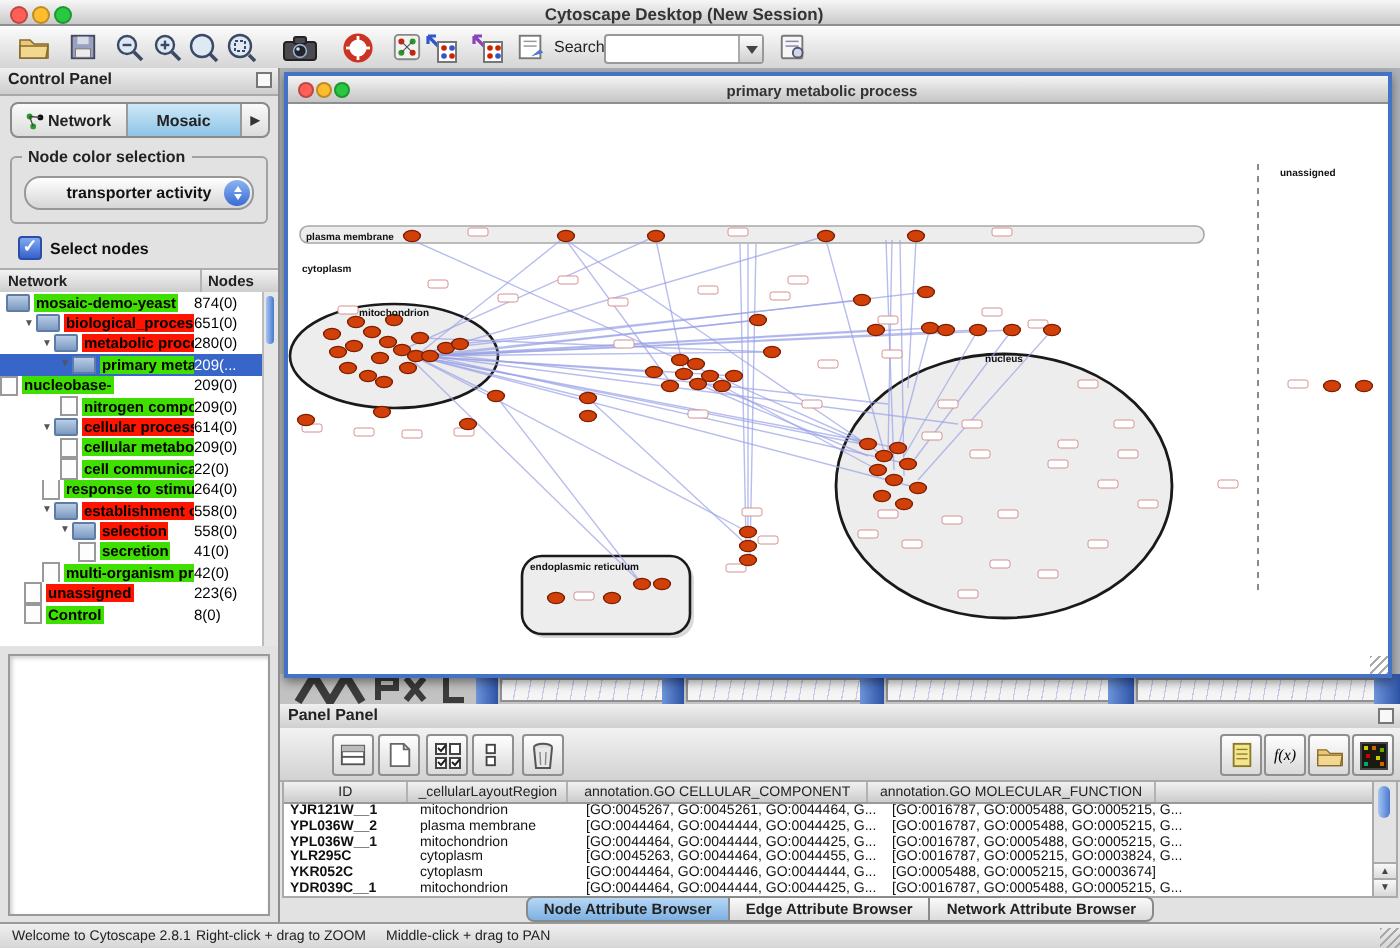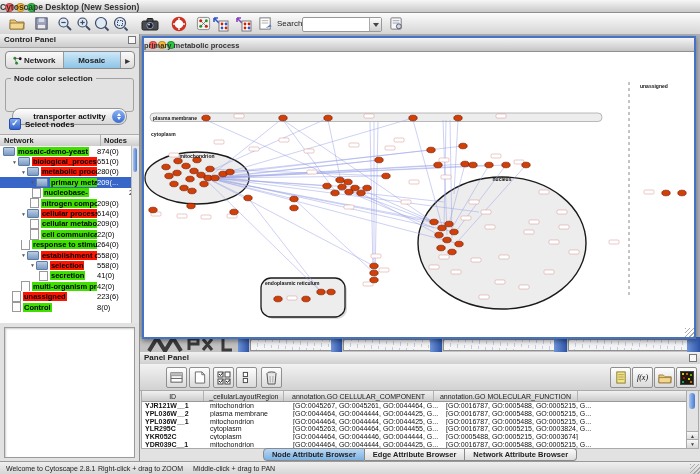--- a/index.html
+++ b/index.html
@@ -1,21 +1,21 @@
 <!DOCTYPE html>
 <html><head>
 <meta charset="utf-8">
 <style>
   html,body{margin:0;padding:0;background:#888;}
   .app{position:relative;width:700px;height:474px;background:#e6e6e6;font-family:"Liberation Sans",sans-serif;overflow:hidden;}
   
   .titlebar{position:absolute;top:0;left:0;right:0;height:12px;background:linear-gradient(#f7f7f7,#c9c9c9);border-bottom:1px solid #8f8f8f;}
   .tl{position:absolute;top:2.5px;width:7px;height:7px;border-radius:50%;border:0.5px solid rgba(0,0,0,.25);}
   .tl.red{background:#ff5f57;} .tl.yel{background:#febc2e;} .tl.grn{background:#28c840;}
-  .title-text{position:absolute;left:0;right:16px;top:1.5px;font-size:8.5px;font-weight:bold;color:#333;white-space:nowrap;}
+  .title-text{position:absolute;left:0;right:16px;top:1.5px;text-align:center;font-size:8.5px;font-weight:bold;color:#333;white-space:nowrap;}
   
   .toolbar{position:absolute;top:13px;left:0;right:0;height:21px;background:linear-gradient(#fcfcfc,#d5d5d5);border-bottom:1px solid #9b9b9b;}
   .tb{position:absolute;top:2px;width:17px;height:17px;display:flex;align-items:center;justify-content:center;}
   .search-lbl{position:absolute;top:6px;font-size:8px;color:#222;}
   .combo{position:absolute;top:4px;height:13px;background:#fff;border:1px solid #999;border-radius:2px;}
   .combo .fld{position:absolute;left:0;top:0;bottom:0;right:12px;font-size:8px;padding:2px 2px;}
   .combo .arr{position:absolute;right:0;top:0;bottom:0;width:11px;background:linear-gradient(#fdfdfd,#cfcfcf);border-left:1px solid #aaa;display:flex;align-items:center;justify-content:center;}
   .tri-d{width:0;height:0;border-left:3px solid transparent;border-right:3px solid transparent;border-top:4px solid #444;}
   
   .cpanel{position:absolute;top:34px;left:0;width:139px;bottom:12px;background:#e2e2e2;border-right:1px solid #8e8e8e;}
@@ -23,21 +23,21 @@
   .float-ic{position:absolute;right:3px;top:2px;width:8px;height:8px;}
   .float-ic:before{content:"";position:absolute;left:0;bottom:0;width:6px;height:6px;border:1px solid #777;background:#e8e8e8;}
   .float-ic:after{content:"";position:absolute;right:0;top:0;width:6px;height:6px;border:1px solid #777;background:#f8f8f8;}
   .tabsrow{position:absolute;top:17px;left:5px;right:4px;height:16px;display:flex;border:1px solid #8a8a8a;border-radius:4px;background:linear-gradient(#fafafa,#dcdcdc);overflow:hidden;}
   .tabseg{flex:1;display:flex;align-items:center;justify-content:center;gap:2px;font-size:8px;font-weight:bold;color:#222;border-right:1px solid #9a9a9a;}
   .tabseg:last-child{border-right:none;}
   .tabseg.sel{background:linear-gradient(#cde8f8,#8ec4e6);}
   .tabseg.more{flex:0 0 13px;font-size:6px;color:#333;}
   .fieldset{position:absolute;top:44px;left:5px;right:5px;height:32px;border:1px solid #a2a2a2;border-radius:3px;}
   .legend{position:absolute;top:-5px;left:5px;background:#e2e2e2;padding:0 3px;font-size:8px;font-weight:bold;color:#222;}
-  .popup{position:absolute;left:6px;right:6px;top:9px;height:15px;border:1px solid #979797;border-radius:8px;background:linear-gradient(#ffffff,#d6d6d6);font-size:8px;font-weight:bold;color:#111;display:flex;align-items:center;justify-content:center;margin-top:20px;}
+  .popup{position:absolute;left:6px;right:6px;top:9px;height:15px;border:1px solid #979797;border-radius:8px;background:linear-gradient(#ffffff,#d6d6d6);font-size:8px;font-weight:bold;color:#111;display:flex;align-items:center;justify-content:center;}
   .popup .cap{position:absolute;right:1px;top:1px;bottom:1px;width:13px;border-radius:7px;background:linear-gradient(#8cb4f2,#3a6cd2);display:flex;flex-direction:column;align-items:center;justify-content:center;gap:1px;}
   .tri-u-w{width:0;height:0;border-left:2.5px solid transparent;border-right:2.5px solid transparent;border-bottom:3px solid #fff;}
   .tri-d-w{width:0;height:0;border-left:2.5px solid transparent;border-right:2.5px solid transparent;border-top:3px solid #fff;}
   .checkrow{position:absolute;top:84px;left:9px;height:12px;display:flex;align-items:center;gap:4px;}
   .checkbox{width:10px;height:10px;border-radius:2px;background:linear-gradient(#82aaf0,#3562cc);border:1px solid #2b4da6;color:#fff;font-size:9px;font-weight:bold;line-height:9px;text-align:center;}
   .checklbl{font-size:8px;font-weight:bold;color:#111;}
   .treehead{position:absolute;top:100px;left:0;right:0;height:11px;display:flex;font-size:7.5px;font-weight:bold;color:#222;background:linear-gradient(#f3f3f3,#cdcdcd);border-top:1px solid #adadad;border-bottom:1px solid #999;}
   .th1{width:96px;padding:1px 0 0 4px;border-right:1px solid #b3b3b3;}
   .th2{flex:1;padding:1px 0 0 3px;}
   .tree{position:absolute;top:112px;left:0;right:7px;height:177px;background:#fff;overflow:hidden;}
@@ -276,21 +276,21 @@
           <span class="fold"></span>
           <span class="tlabel red">metabolic process</span>
           <span class="tcount">280(0)</span>
         </div>
         <div class="tree-row sel" style="padding-left: 30px;">
           <span class="tarrow">▼</span>
           <span class="fold"></span>
           <span class="tlabel green">primary metabo</span>
           <span class="tcount">209(...</span>
         </div>
-        <div class="tree-row" style=" margin-left: 32px;">
+        <div class="tree-row" style="">
           <span class="file"></span>
           <span class="tlabel green">nucleobase-</span>
           <span class="tcount">209(0)</span>
         </div>
         <div class="tree-row" style="padding-left: 30px;">
           <span class="file"></span>
           <span class="tlabel green">nitrogen compo</span>
           <span class="tcount">209(0)</span>
         </div>
         <div class="tree-row" style="padding-left: 21px;">

